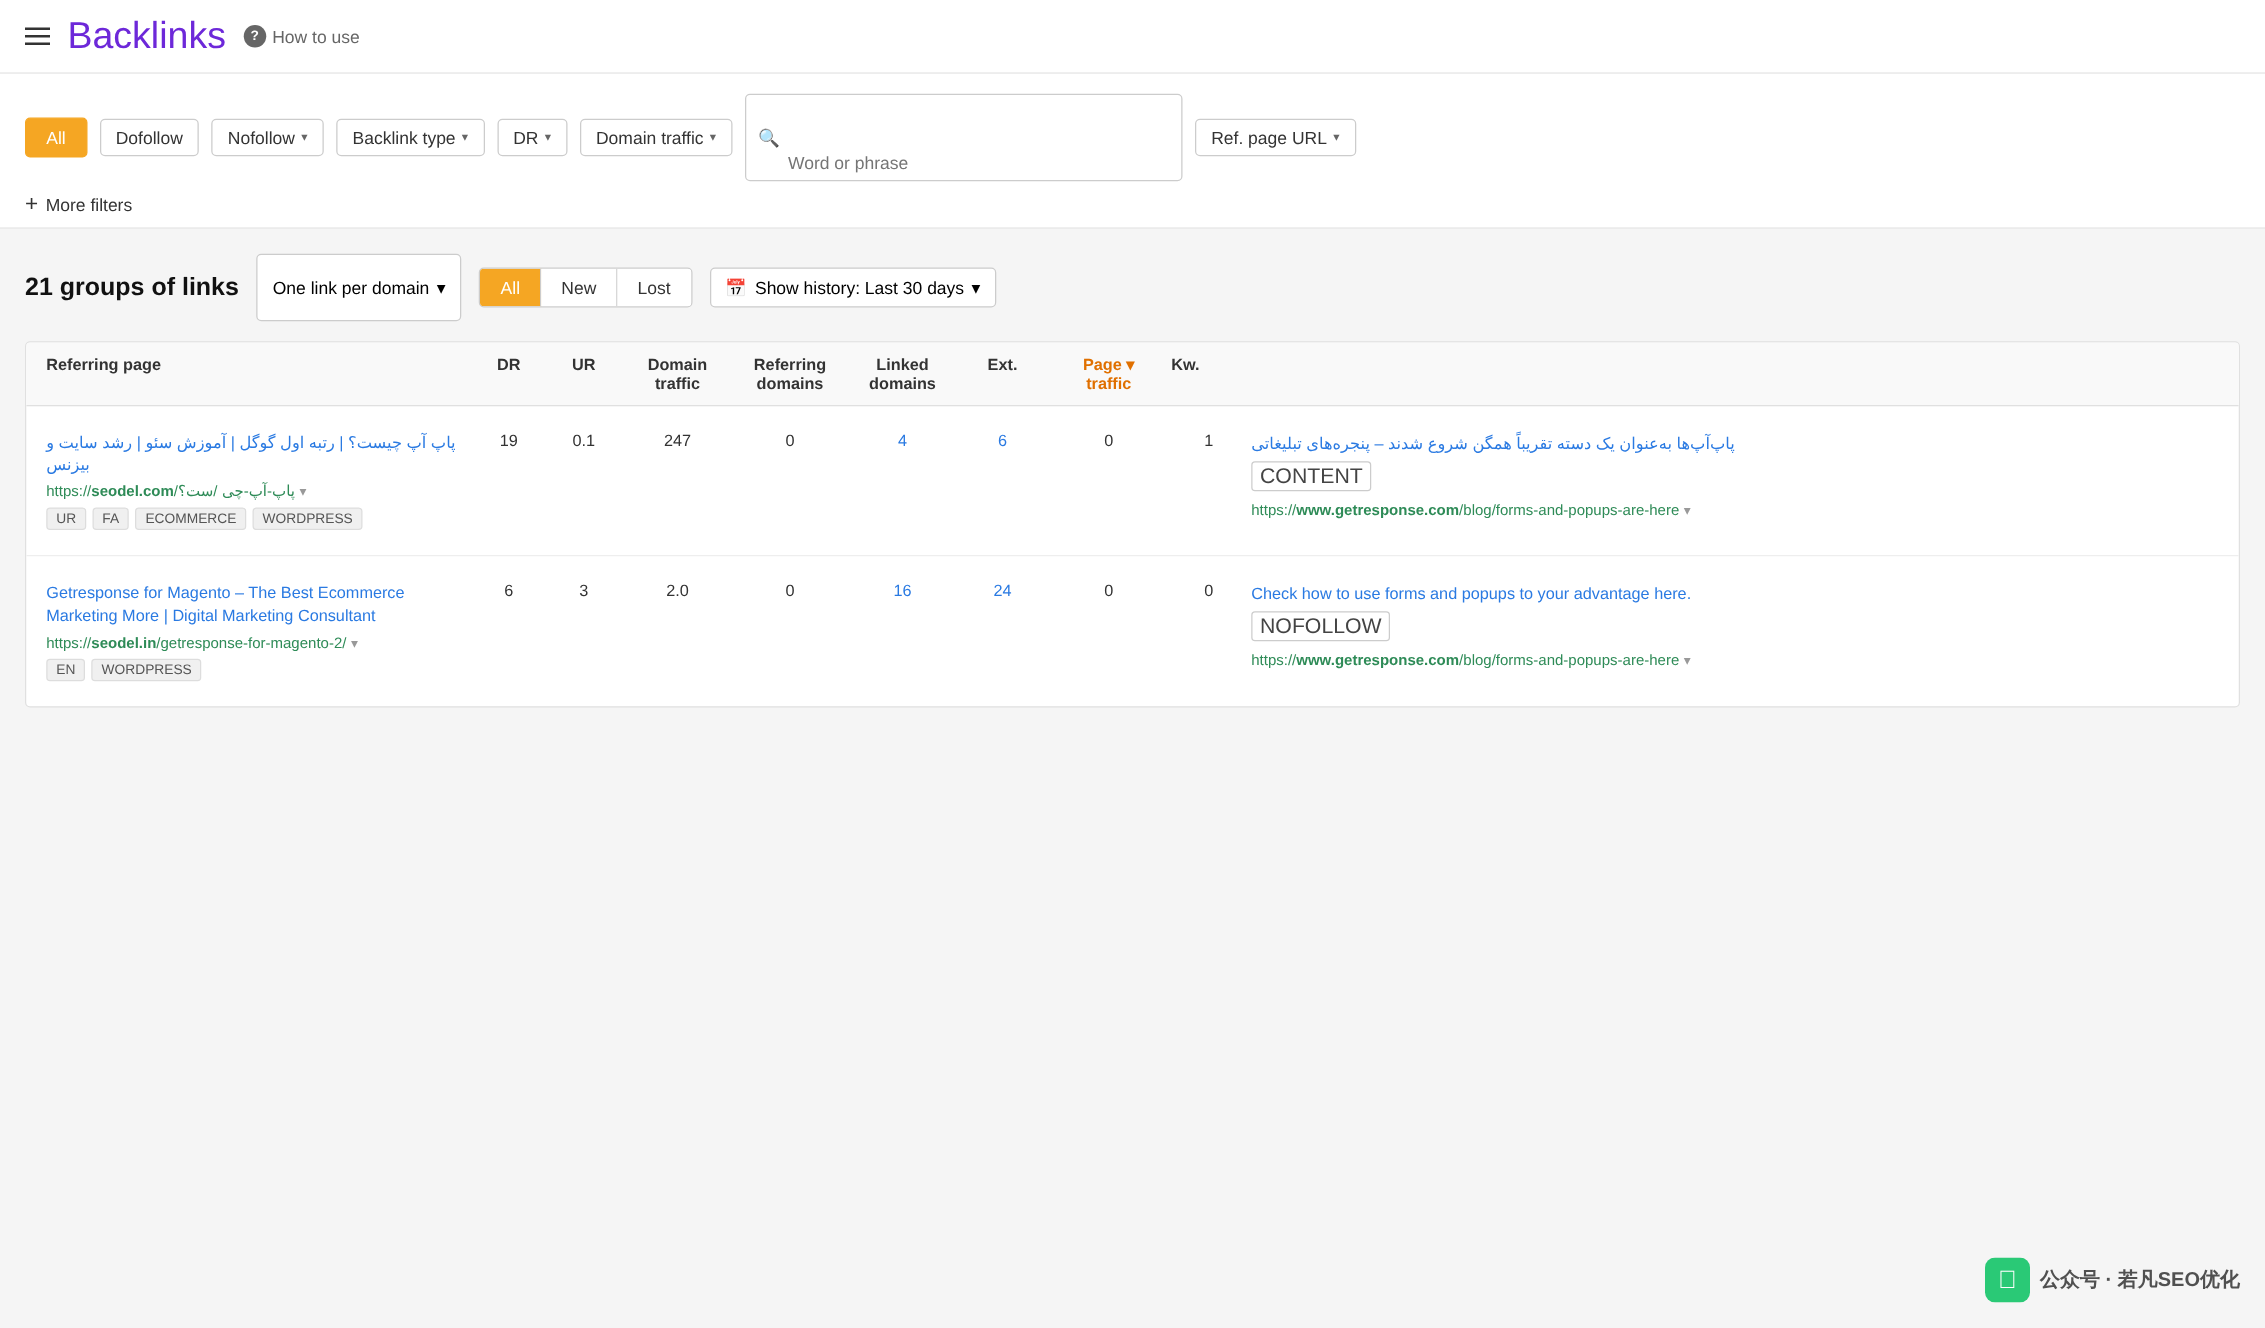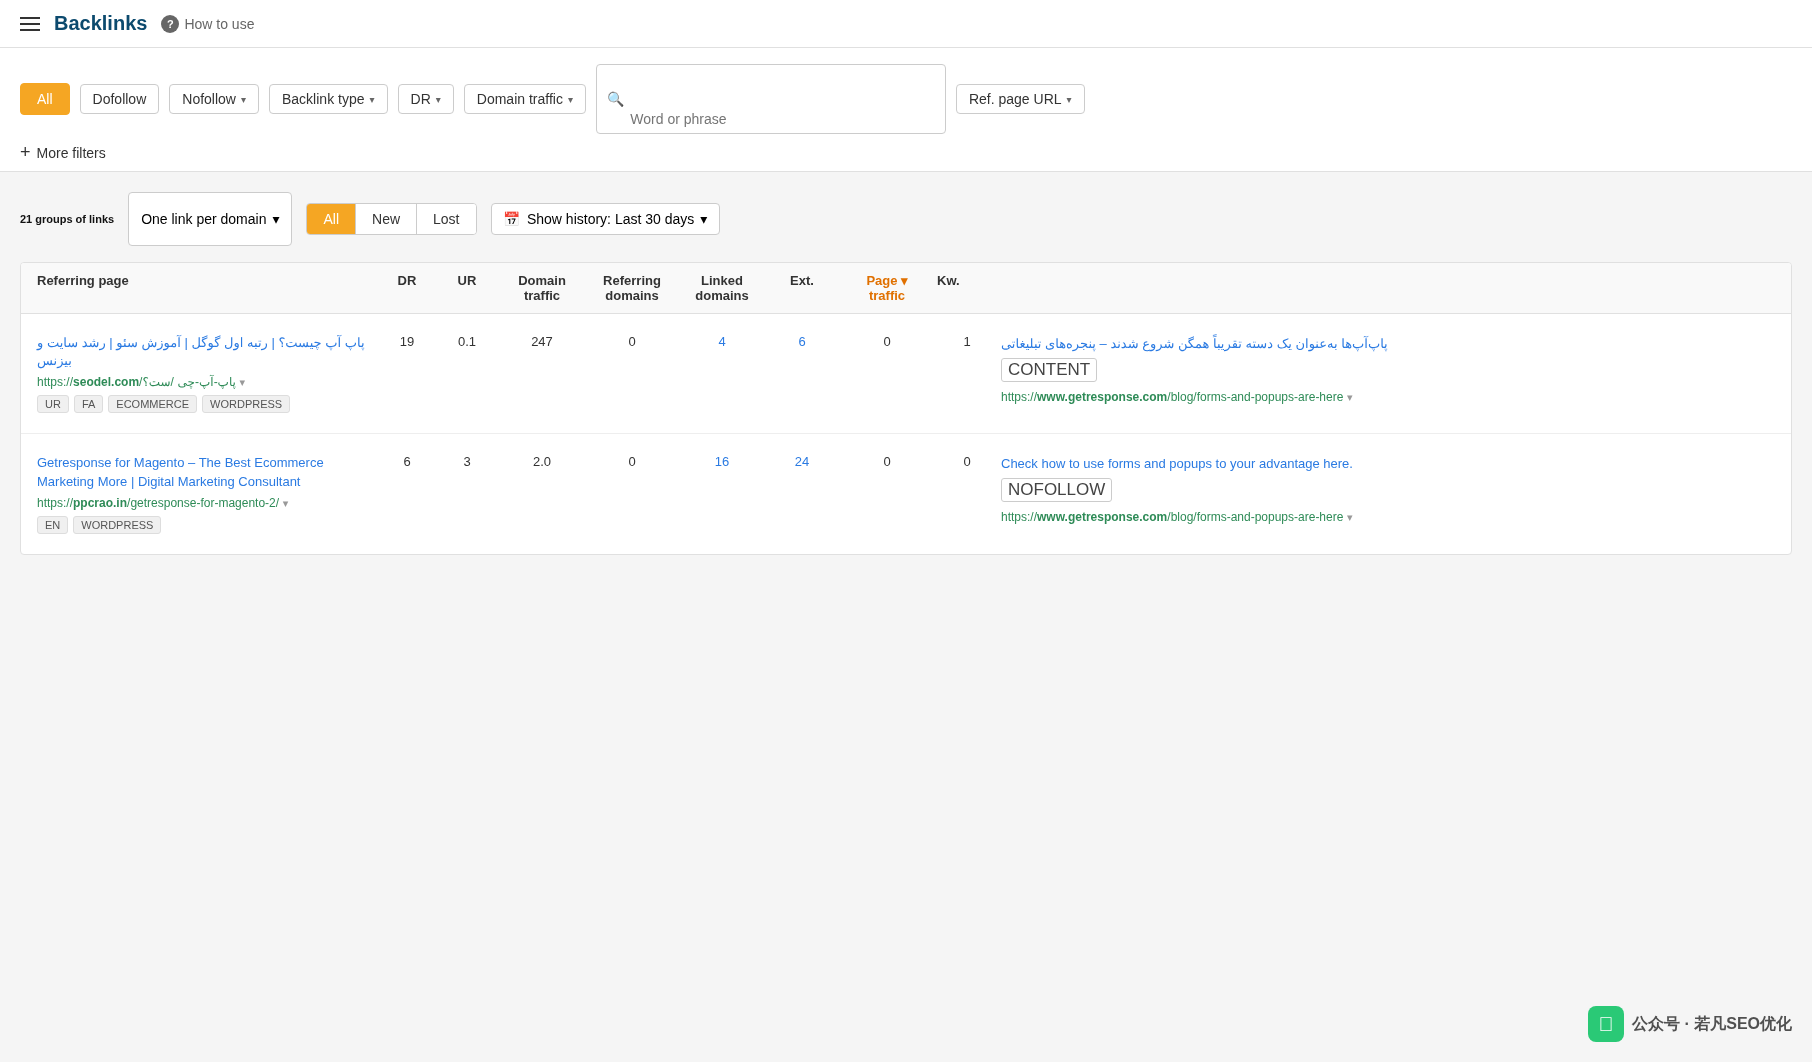--- a/index.html
+++ b/index.html
@@ -9,21 +9,21 @@
     .header {
       background: #fff;
       padding: 12px 20px;
       display: flex;
       align-items: center;
       gap: 14px;
       border-bottom: 1px solid #e0e0e0;
     }
     .hamburger-icon { cursor: pointer; display: flex; flex-direction: column; gap: 4px; }
     .hamburger-icon span { display: block; width: 20px; height: 2px; background: #333; }
-    .header-title { font-size: 20px; font-weight: 700; color: #0c4a6e; }
+    .header-title { font-size: 30px; font-weight: 400; color: #6d28d9; }
     .help-link { display: flex; align-items: center; gap: 5px; color: #666; font-size: 14px; cursor: pointer; text-decoration: none; }
     .help-circle { width: 18px; height: 18px; border-radius: 50%; background: #666; color: #fff; display: flex; align-items: center; justify-content: center; font-size: 11px; font-weight: bold; }
 
     
     .filter-bar {
       background: #fff;
       padding: 16px 20px 8px 20px;
       border-bottom: 1px solid #e0e0e0;
     }
     .filter-row {
@@ -95,21 +95,21 @@
     }
 
     
     .table-controls {
       display: flex;
       align-items: center;
       gap: 14px;
       margin-bottom: 16px;
     }
     .groups-label {
-      font-size: 11px;
+      font-size: 20px;
       font-weight: 600;
       color: #111;
     }
     .dropdown-btn {
       background: #fff;
       border: 1px solid #ccc;
       border-radius: 4px;
       padding: 18px 12px;
       font-size: 14px;
       cursor: pointer;
@@ -382,21 +382,21 @@
           <span class="link-green">https://<strong>www.getresponse.com</strong>/blog/forms-and-popups-are-here</span>
           <span class="url-expand">▾</span>
         </div>
       </div>
     </div>
 
     <div class="table-row">
       <div class="td">
         <a class="ref-page-title link-blue">Getresponse for Magento – The Best Ecommerce Marketing More | Digital Marketing Consultant</a>
         <div style="margin-top:4px;">
-          <span class="ref-page-url link-green">https://<strong>ppcrao.in</strong>/getresponse-for-magento-2/</span>
+          <span class="ref-page-url link-green">https://<strong>seodel.in</strong>/getresponse-for-magento-2/</span>
           <span class="url-expand">▾</span>
         </div>
         <div class="tag-row">
           <span class="tag">EN</span>
           <span class="tag">WORDPRESS</span>
         </div>
       </div>
       <div class="td">6</div>
       <div class="td">3</div>
       <div class="td">2.0</div>

